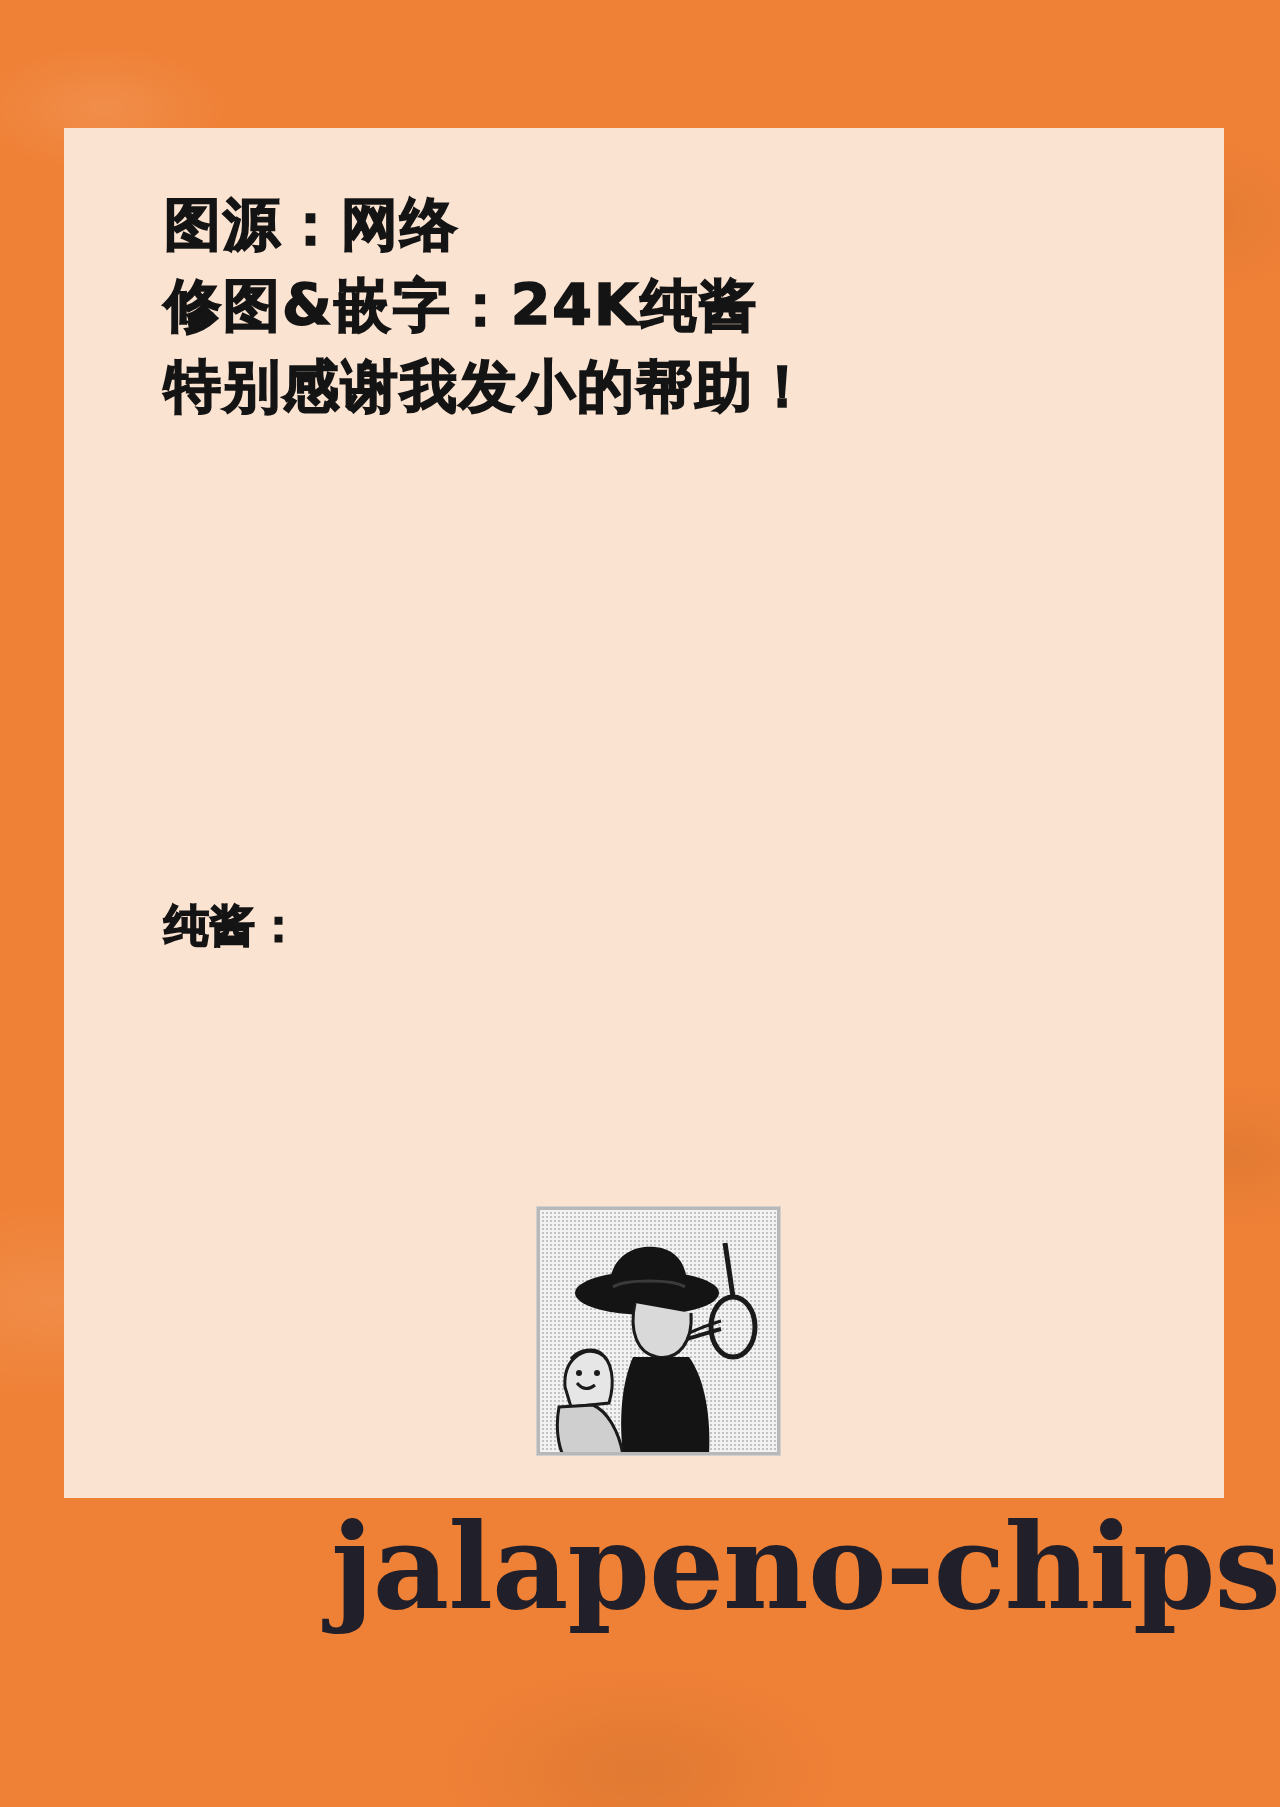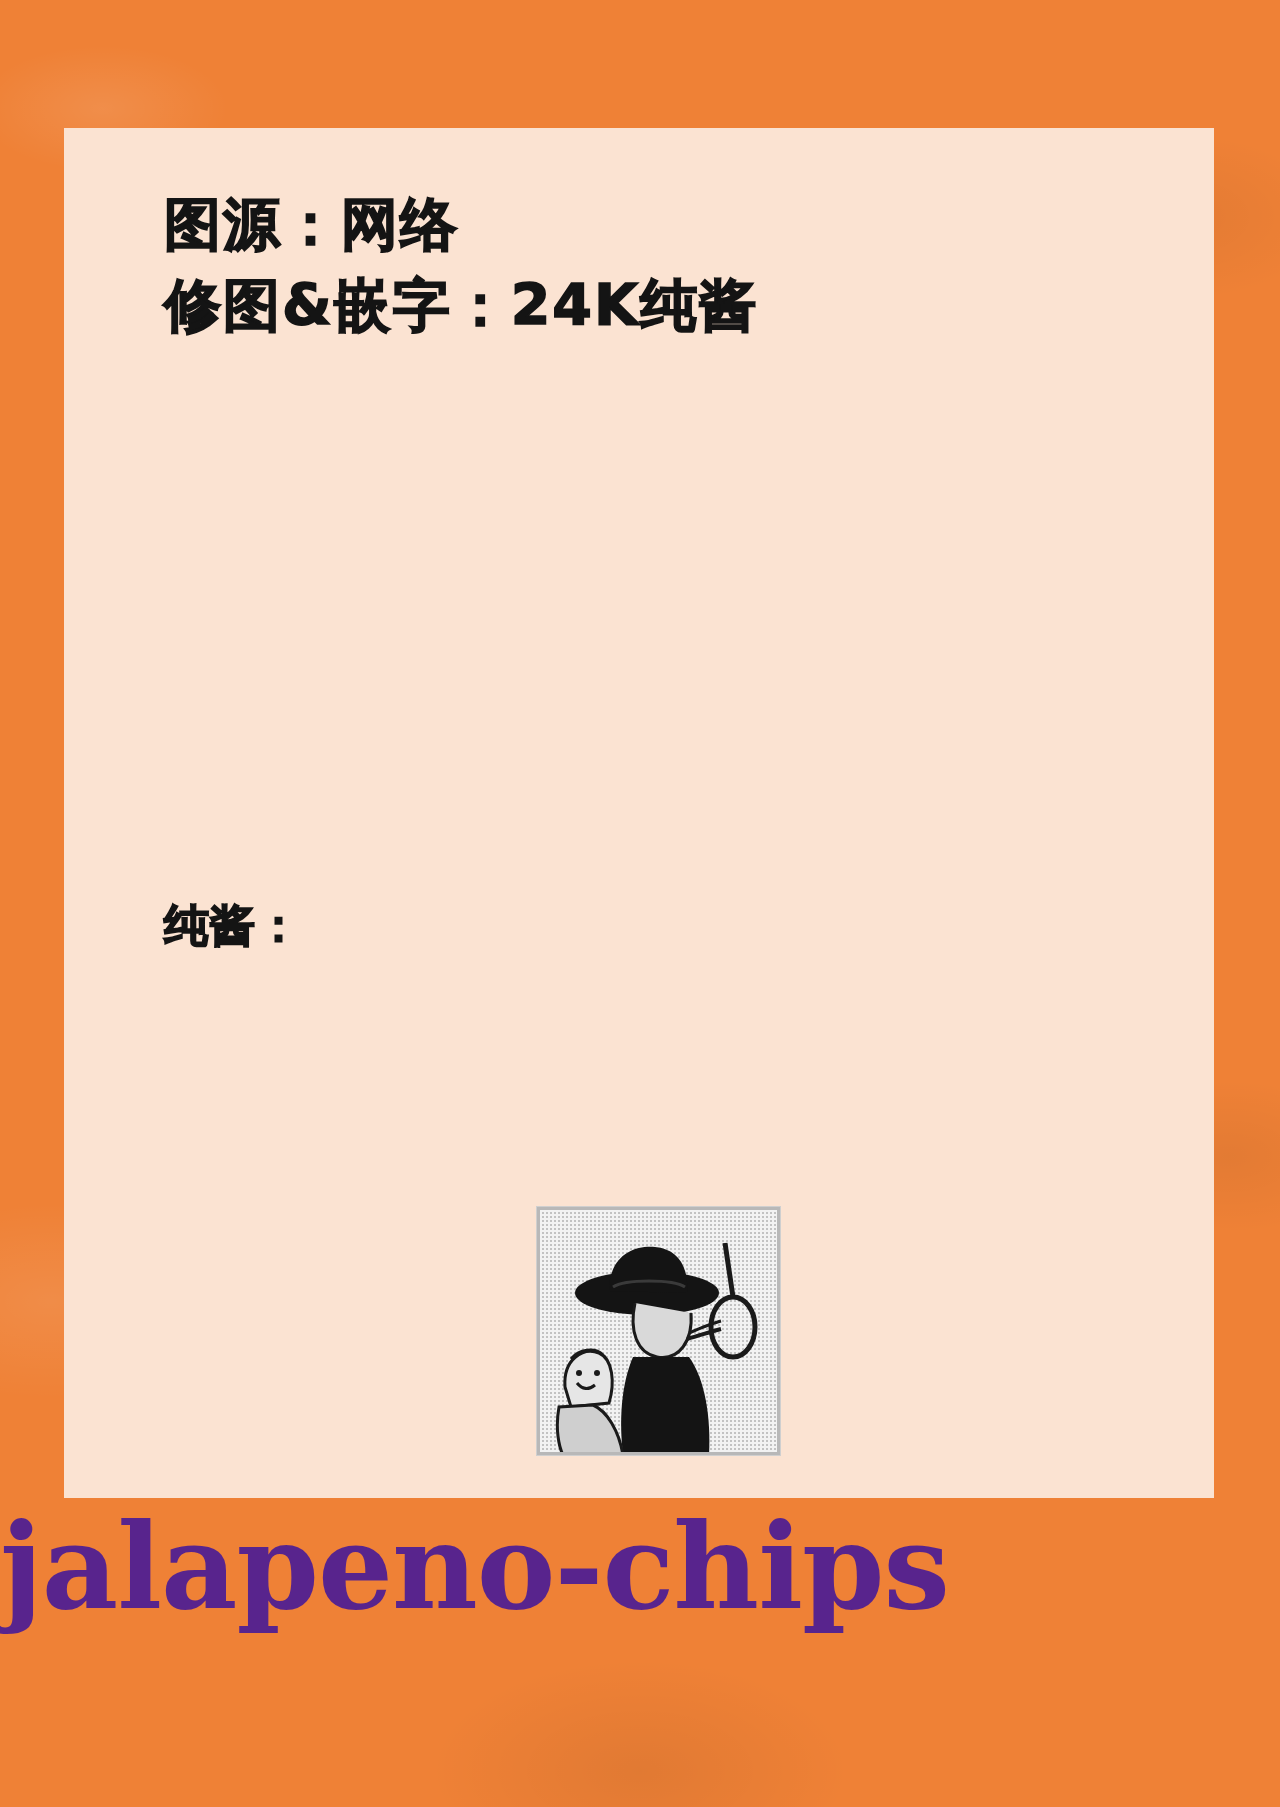--- a/index.html
+++ b/index.html
@@ -29,20 +29,21 @@
     pointer-events: none;
   }
 
   .panel {
     position: absolute;
     left: 64px;
     top: 128px;
     width: 1150px;
     height: 1370px;
     background: #fbe3d2;
+    padding-left: 10px;
   }
 
   .credits {
     position: absolute;
     left: 100px;
     top: 56px;
     width: 1000px;
   }
   .credit-line {
     font-family: "DejaVu Sans", sans-serif;
@@ -93,41 +94,42 @@
   .thumb svg {
     position: absolute;
     inset: 0;
   }
 
   .watermark {
     position: absolute;
     left: 0;
     top: 1508px;
     width: 1280px;
-    text-align: left;
+    text-align: right;
     font-family: "DejaVu Serif", serif;
     font-weight: 700;
     font-size: 118px;
     line-height: 1;
-    color: #4c1d95;
+    color: #0f172a;
     opacity: 0.92;
     letter-spacing: -1px;
     user-select: none;
   }
 </style>
 </head>
 <body>
 
 <div class="bg-texture"></div>
 
 <div class="panel">
 
   <div class="credits">
     <div class="credit-line">图源：网络</div>
     <div class="credit-line">修图&amp;嵌字：24K纯酱</div>
+    <div class="credit-line">特别感谢我发小的帮助！</div>
   </div>
 
   <div class="note">
     <div class="note-line">纯酱：</div>
   </div>
 
   <div class="thumb">
     <div class="halftone"></div>
     <svg viewBox="0 0 243 248" width="243" height="248">
 

